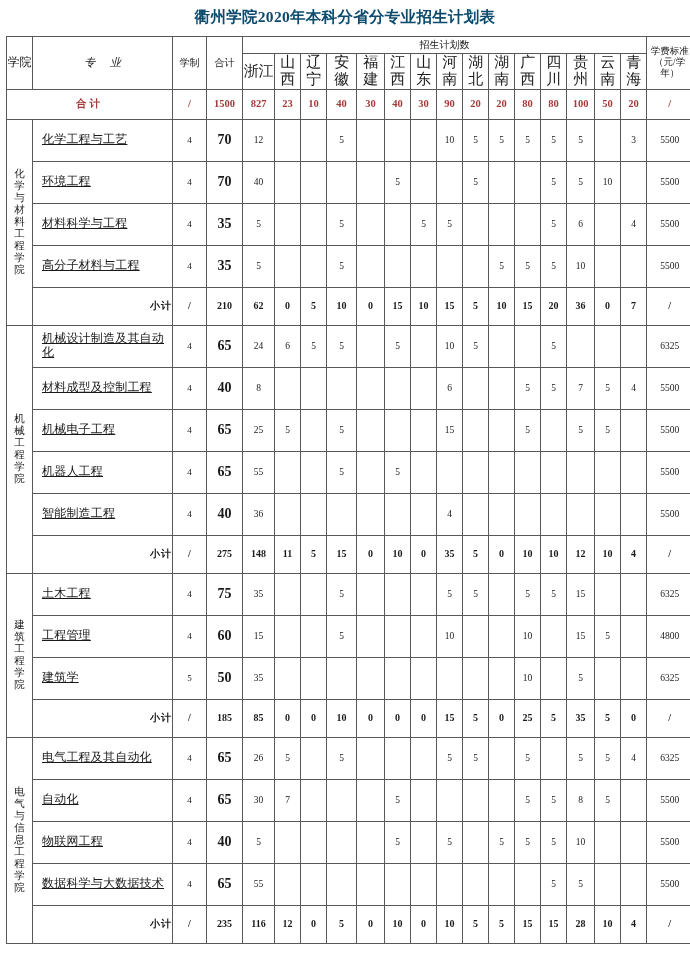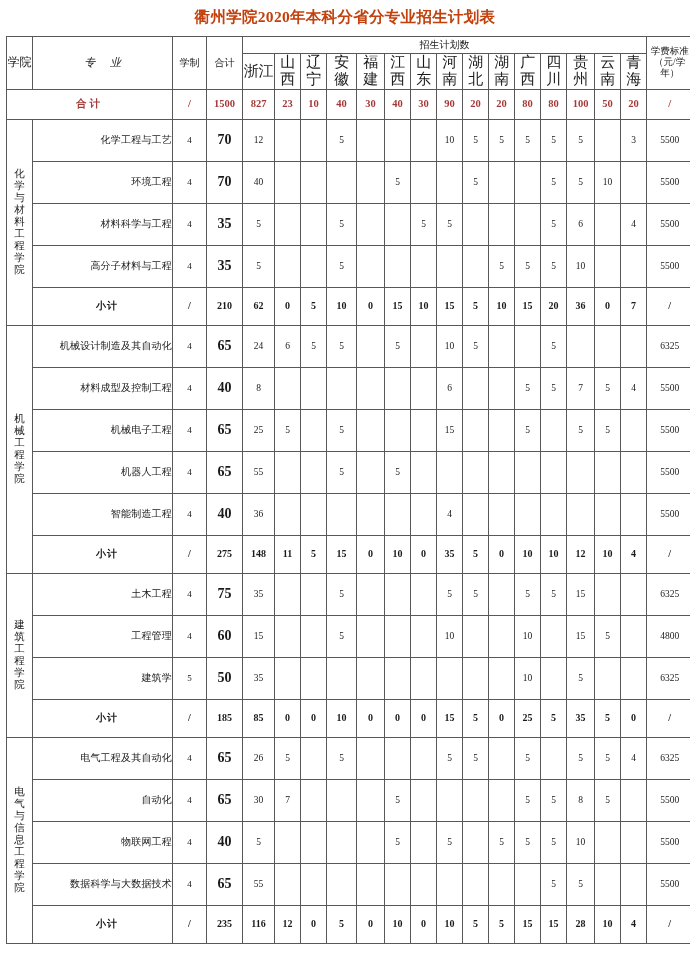--- a/index.html
+++ b/index.html
@@ -20,21 +20,21 @@
     position: relative;
     box-sizing: border-box;
     padding: 0 6px;
   }
   .doc-title {
     text-align: center;
     font-size: 15.5px;
     font-weight: bold;
     letter-spacing: 0.3px;
     padding: 7px 0 8px 0;
-    color: #c2410c;
+    color: #0c4a6e;
   }
   table.plan {
     width: 678px;
     border-collapse: collapse;
     table-layout: fixed;
     font-size: 9px;
   }
   table.plan td, table.plan th {
     border: 1px solid #58585a;
     padding: 0;
@@ -87,42 +87,43 @@
     font-size: 10.5px;
   }
   tr.grand td.major-cell {
     letter-spacing: 3px;
   }
   
   tr.major-row td {
     height: 41px;
   }
   tr.major-row td.major-cell {
-    text-align: right;
+    text-align: left;
     padding-left: 9px;
-    font-size: 10px;
+    font-size: 12px;
     letter-spacing: 0.2px;
+    text-decoration: underline;
   }
   tr.major-row td.num {
     font-size: 9.5px;
   }
   tr.major-row td.total-cell {
     font-weight: bold;
     font-size: 14px;
   }
   tr.major-row td.fee-cell {
     font-size: 9.5px;
   }
   tr.subtotal td {
     height: 37px;
     font-weight: bold;
     font-size: 10px;
   }
   tr.subtotal td.major-cell {
-    text-align: center;
+    text-align: right;
     padding-left: 9px;
     letter-spacing: 1px;
   }
   td.college-cell {
     font-size: 10.5px;
     line-height: 1.12;
     padding: 3px 1px;
     letter-spacing: 0px;
   }
   td.college-cell span.vert {

